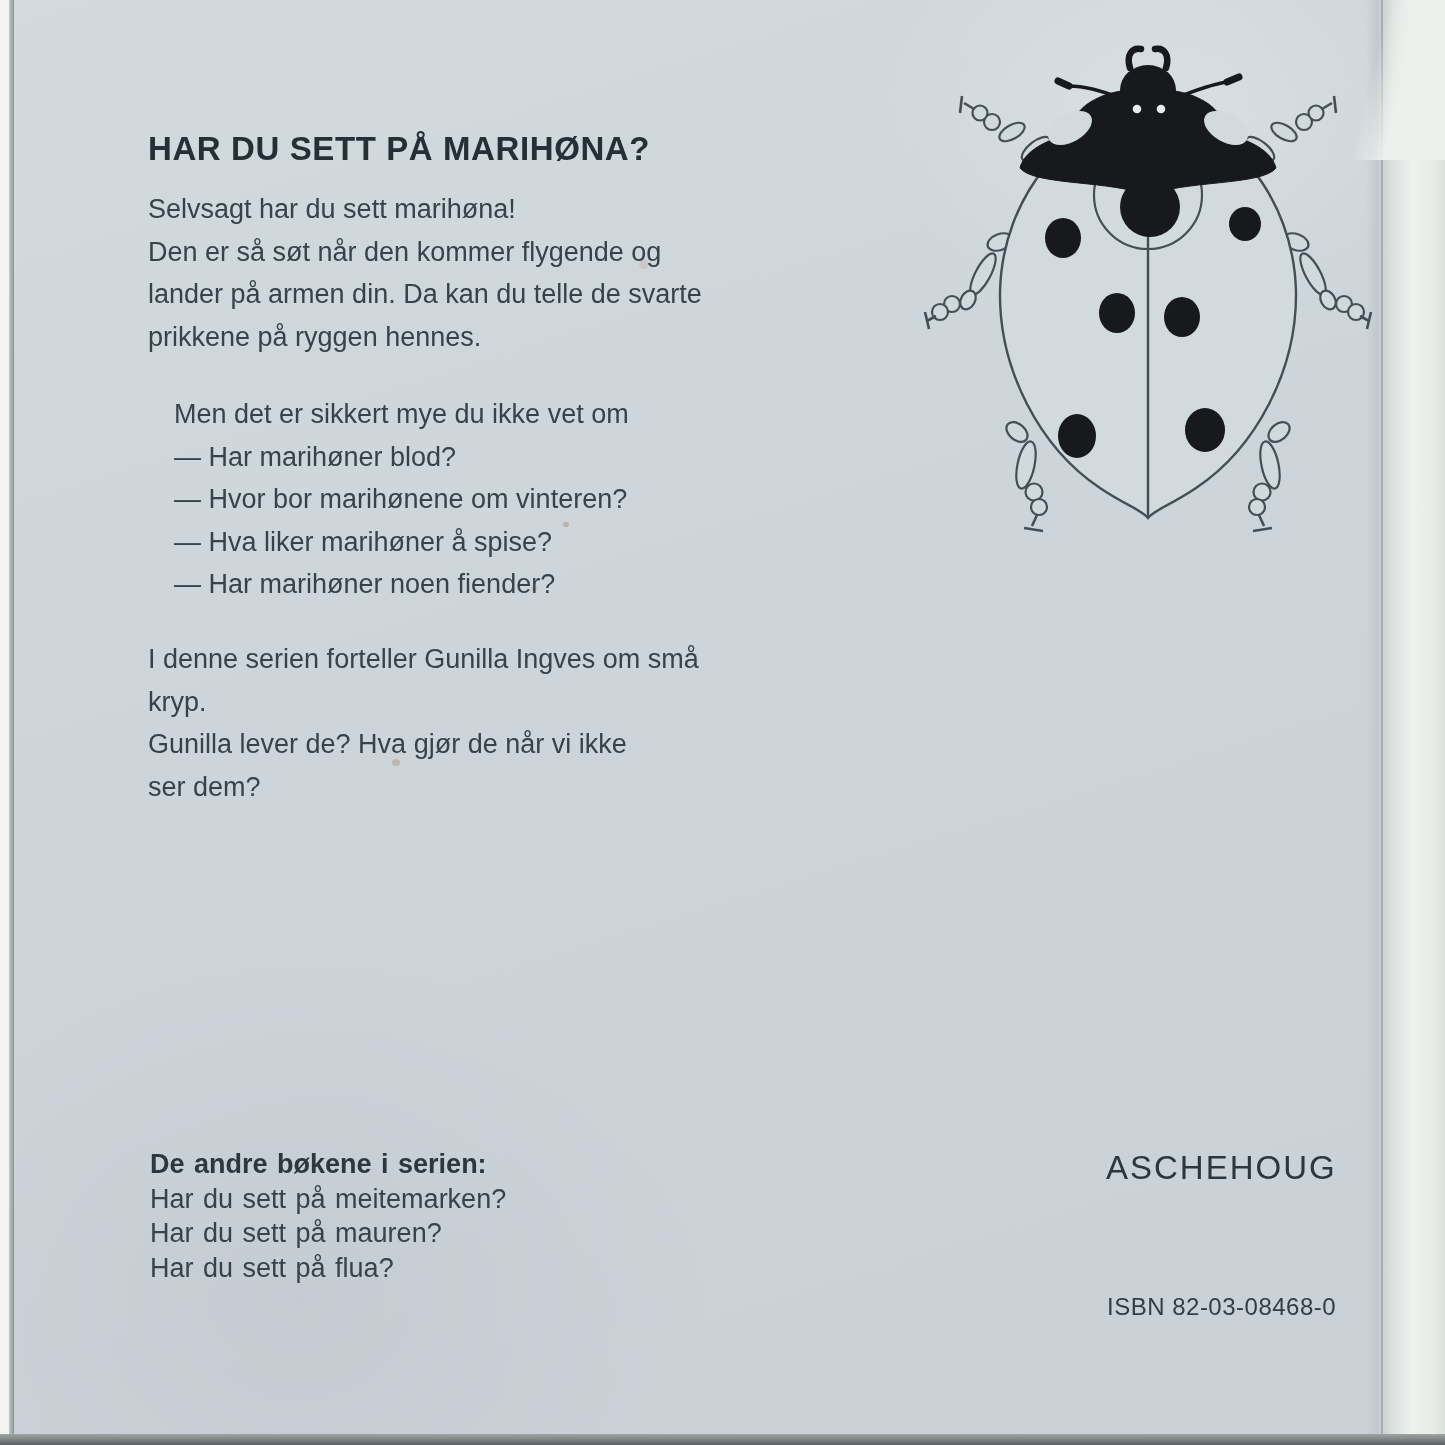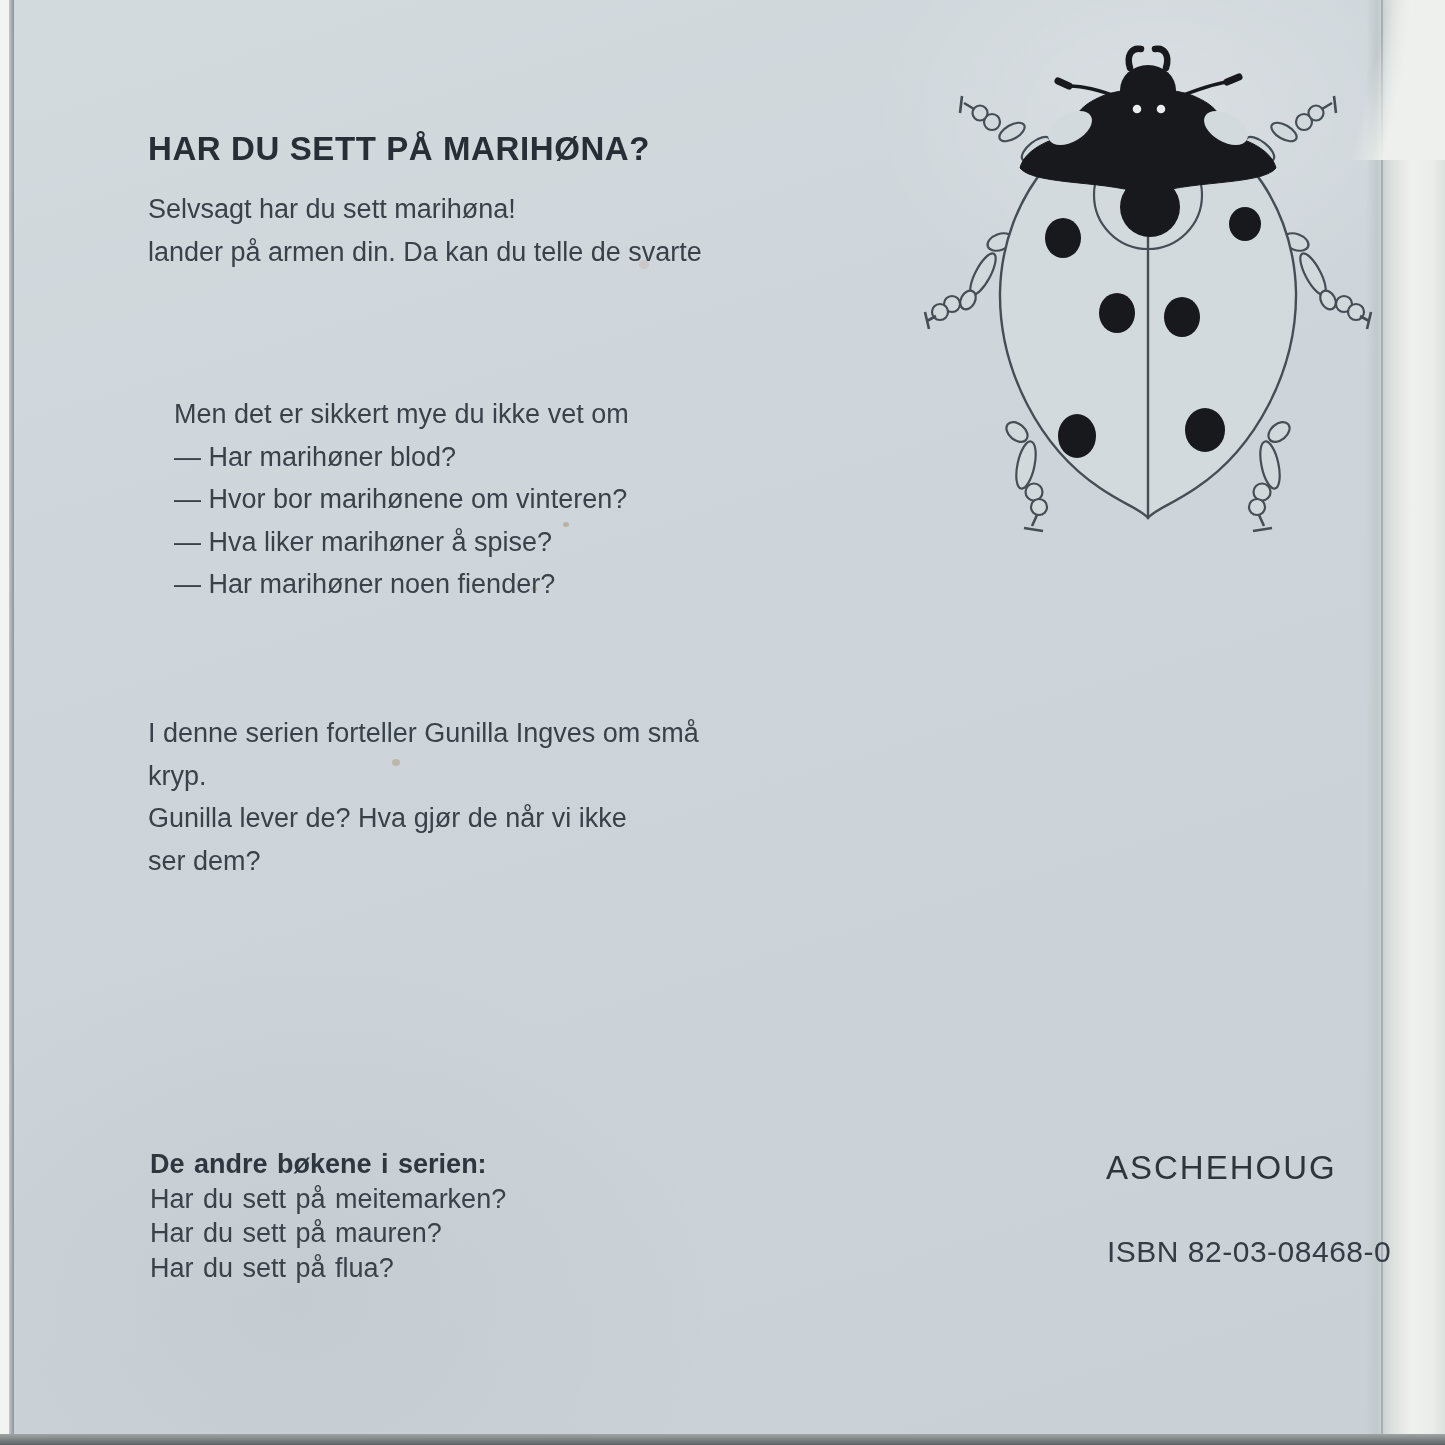--- a/index.html
+++ b/index.html
@@ -28,25 +28,25 @@
   .specks{position:absolute;left:563px;top:522px;width:6px;height:5px;border-radius:50%;
     background:rgba(150,112,62,.35);
     box-shadow:-170px 238px 0 1px rgba(145,104,58,.28), 78px -260px 0 2px rgba(188,128,118,.18),
                -32px 64px 0 0 rgba(150,112,62,.20);}
   
   .txt{position:absolute;color:#39424a;}
   .title{left:148px;top:130px;font-size:33px;font-weight:bold;color:#272f36;letter-spacing:.6px;}
   .block{left:148px;font-size:27px;line-height:42.5px;white-space:nowrap;}
   .blk-intro{top:188px;}
   .blk-questions{top:393px;margin-left:26px;}
-  .blk-series{top:712px;}
+  .blk-series{top:638px;}
   .books{left:150px;top:1147px;font-size:27px;line-height:34.5px;white-space:nowrap;word-spacing:2px;}
   .books .heading{font-weight:bold;color:#2e373f;}
   .publisher{left:1106px;top:1149px;font-size:33px;letter-spacing:2px;color:#2e363d;}
-  .isbn{left:1107px;top:1235px;font-size:30px;letter-spacing:.5px;color:#343d45;}
+  .isbn{left:1107px;top:1293px;font-size:24px;letter-spacing:.5px;color:#343d45;}
   
   .ladybug{position:absolute;left:920px;top:40px;width:460px;height:500px;}
 </style>
 </head>
 <body>
 
 <div class="stage">
   <div class="sheen"></div>
   <div class="edge-left-white"></div>
   <div class="edge-left-line"></div>
@@ -143,21 +143,23 @@
       <path d="M149,46 L138,41" stroke-width="7" stroke-linecap="round"></path>
       <path d="M256,58 C276,50 293,44 307,42" stroke-width="3.4"></path>
       <path d="M307,42 L319,37" stroke-width="7" stroke-linecap="round"></path>
     </g>
   </svg>
 
   <div class="txt title">HAR DU SETT PÅ MARIHØNA?</div>
 
   <div class="txt block blk-intro">
     <div>Selvsagt har du sett marihøna!</div>
+    <div>Den er så søt når den kommer flygende og</div>
     <div>lander på armen din. Da kan du telle de svarte</div>
+    <div>prikkene på ryggen hennes.</div>
   </div>
 
   <div class="txt block blk-questions">
     <div>Men det er sikkert mye du ikke vet om</div>
     <div>— Har marihøner blod?</div>
     <div>— Hvor bor marihønene om vinteren?</div>
     <div>— Hva liker marihøner å spise?</div>
     <div>— Har marihøner noen fiender?</div>
   </div>
 

